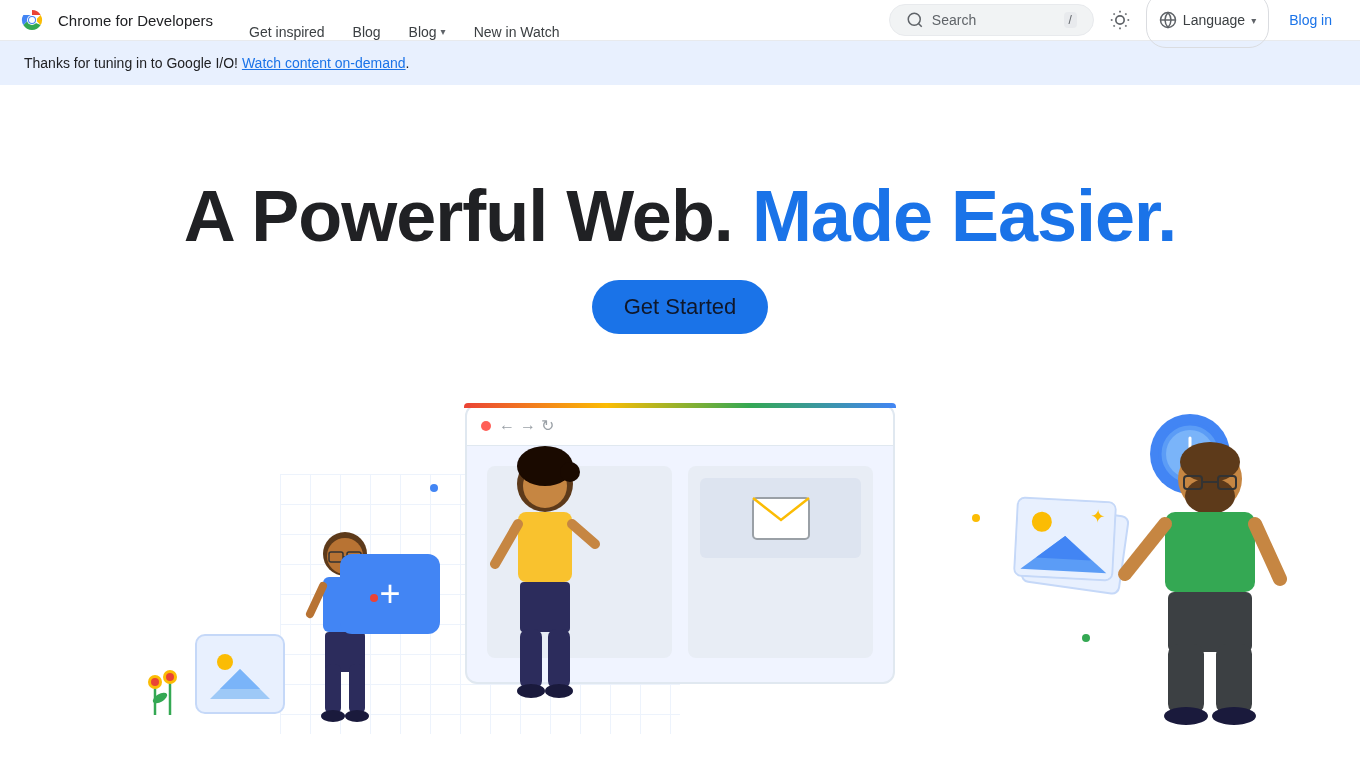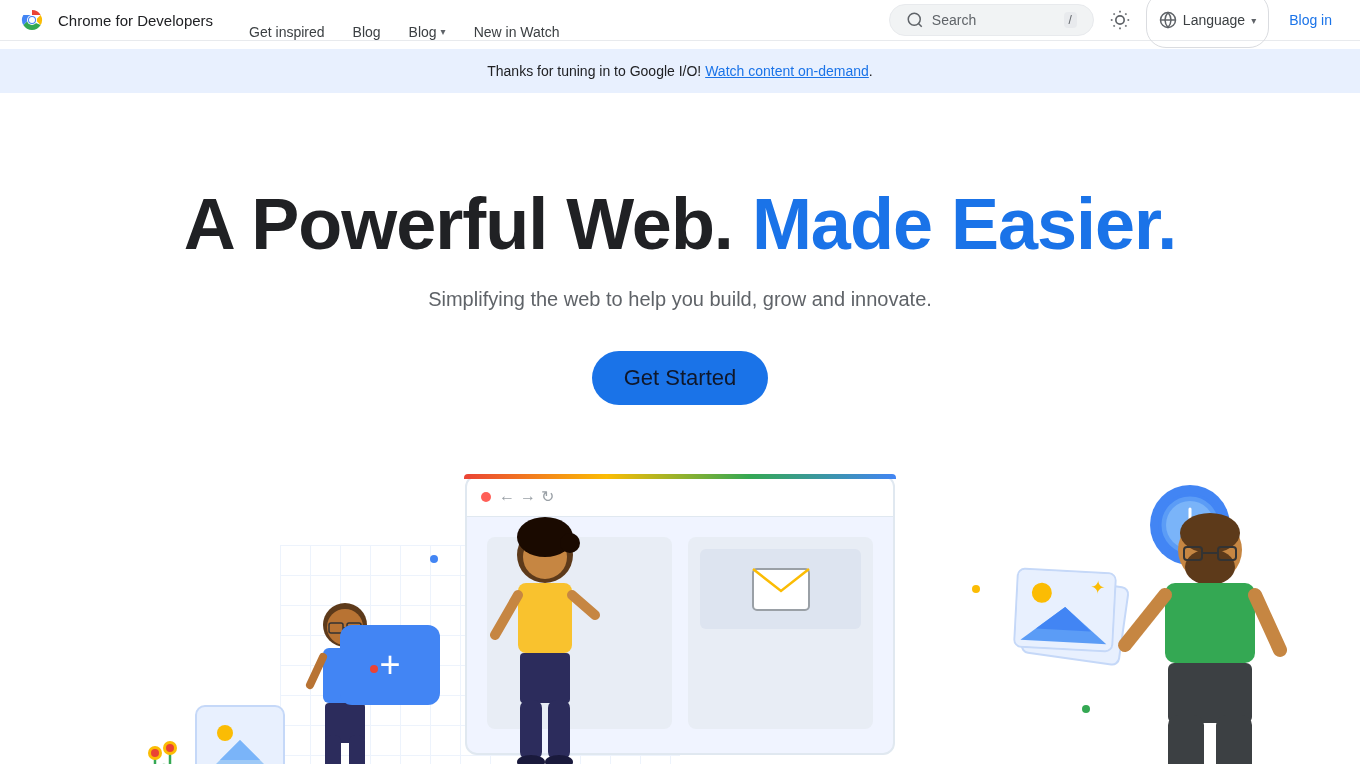--- a/index.html
+++ b/index.html
@@ -151,22 +151,21 @@
       border-radius: 4px;
       white-space: nowrap;
     }
 
     
     .banner {
       background: #e8f0fe;
       padding: 14px 24px;
       font-size: 14px;
       color: #202124;
-      text-align: center;
-      margin-top: 8px;
+      text-align: left;
     }
 
     .banner a {
       color: #1a73e8;
       text-decoration: underline;
       cursor: pointer;
     }
 
     
     .hero {
@@ -508,21 +507,20 @@
 </header>
 
 <div class="banner">
   <span>Thanks for tuning in to Google I/O! </span><a href="#"><span>Watch content on-demand</span></a><span>.</span>
 </div>
 
 <section class="hero">
   <h1 class="hero-title">
     <span>A Powerful Web. </span><span class="hero-title-blue">Made Easier.</span>
   </h1>
-  <p class="hero-subtitle">Simplifying the web to help you build, grow and innovate.</p>
   <a class="get-started-btn" href="#">
     <span>Get Started</span>
   </a>
 </section>
 
 <div class="illustration-area">
 
   <div class="grid-bg"></div>
 
   <div class="browser-mockup float-element" style="left:50%;transform:translateX(-50%);top:10px;">

